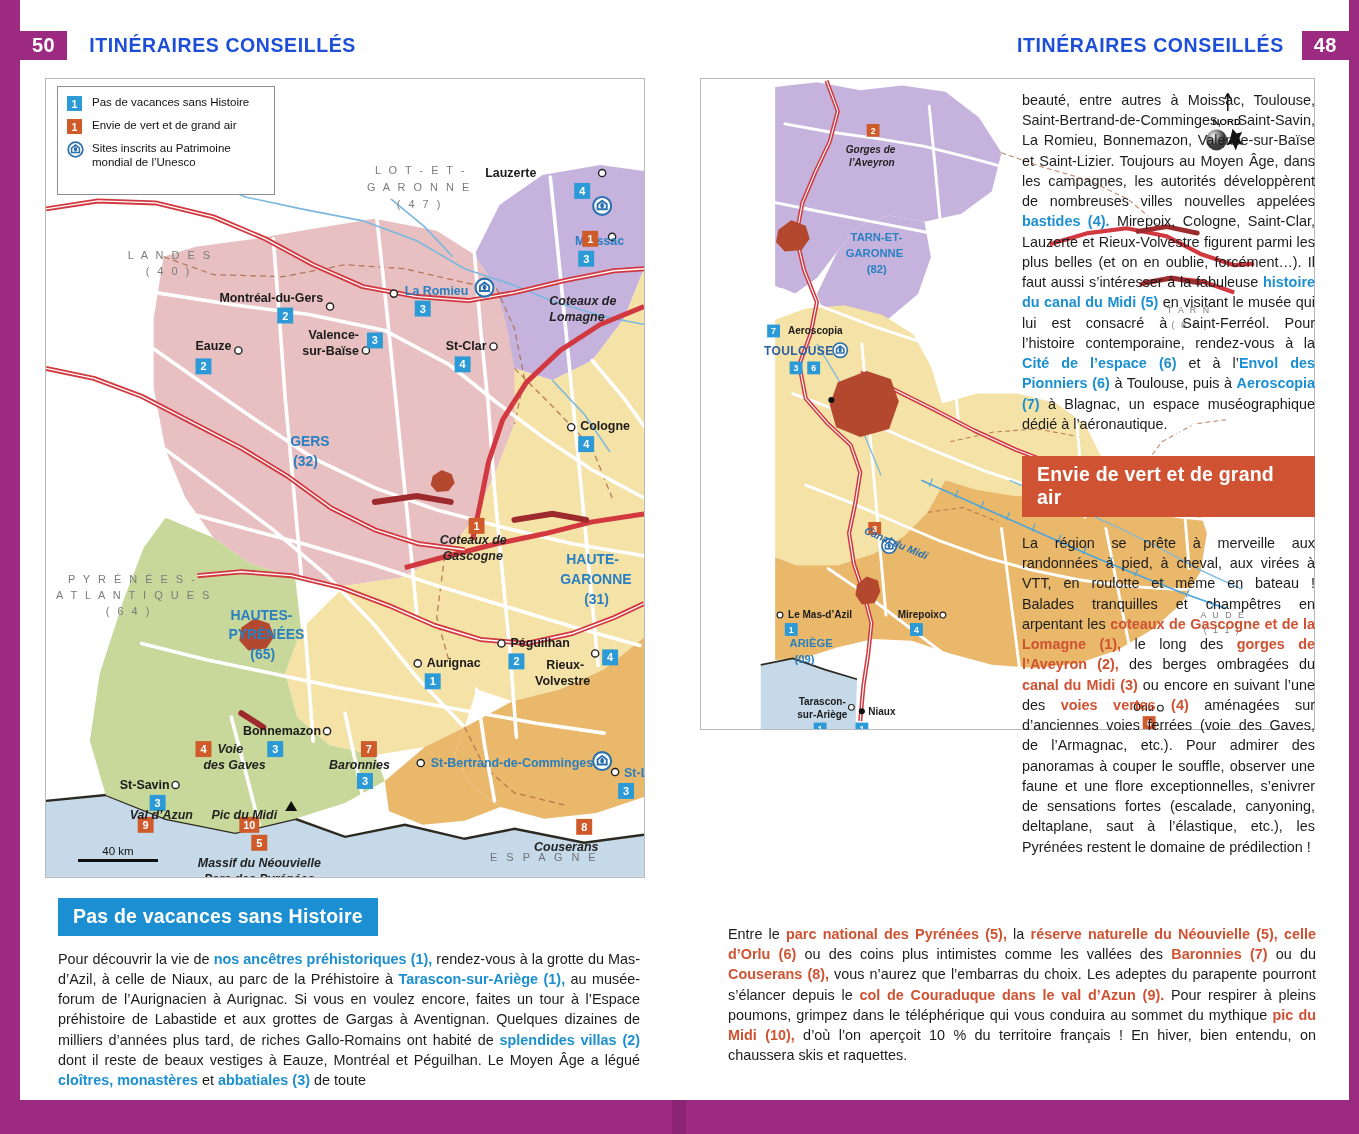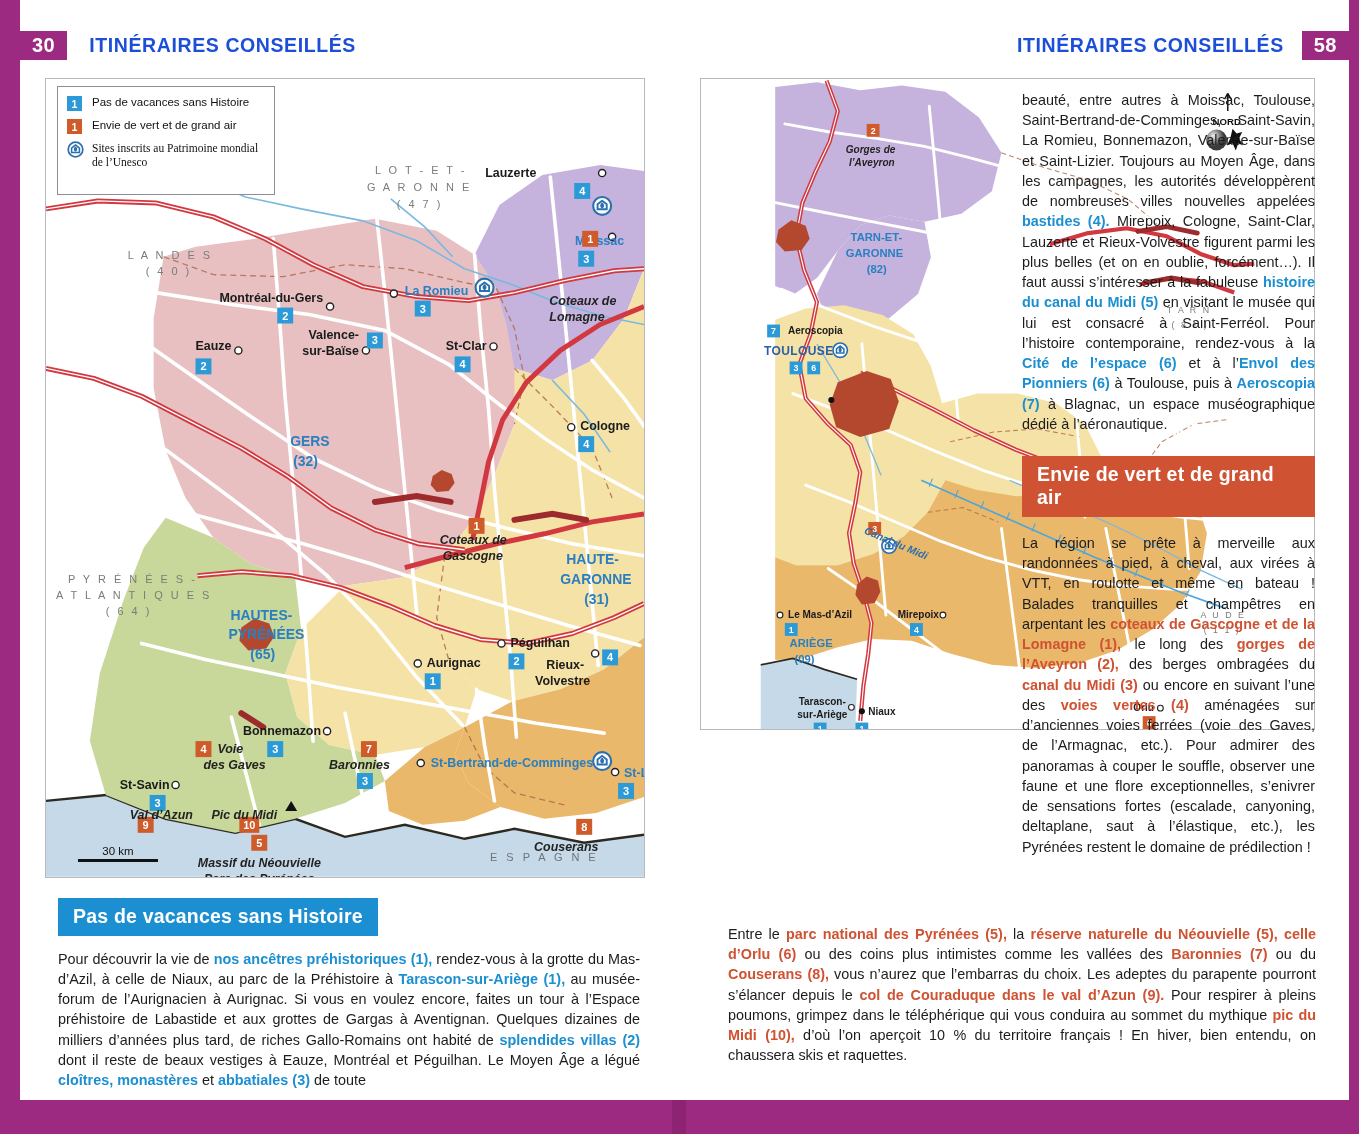--- a/index.html
+++ b/index.html
@@ -59,21 +59,21 @@
   .chip-o rect { fill:#cf5a2a; }
   .chip text { fill:#fff; font-weight:bold; font-size:11px; font-family:"Liberation Sans",sans-serif; text-anchor:middle;}
 
   
   #legend {
     position:absolute; left:57px; top:86px; width:218px;
     background:#fff; border:1px solid #8e8e92; padding:8px 9px 9px 9px;
     z-index:5;
   }
   .lg-row { display:flex; align-items:flex-start; margin-bottom:7px; }
-  .lg-row:last-child { margin-bottom:16px;font-family:Liberation Serif, serif; }
+  .lg-row:last-child { margin-bottom:16px; }
   .lg-chip {
     width:15px; height:15px; flex:0 0 15px; margin-right:10px; margin-top:1px;
     color:#fff; font-weight:bold; font-size:10.5px;
     display:flex; align-items:center; justify-content:center;
   }
   .lg-chip.b { background:#2b9ad6; }
   .lg-chip.o { background:#cf5a2a; }
   .lg-unesco { width:17px; height:17px; flex:0 0 17px; margin-right:8px; margin-top:0px; }
   .lg-txt { font-size:11.5px; color:#111; line-height:1.22; }
 
@@ -108,26 +108,26 @@
 </style>
 </head>
 <body>
 
 <div id="frame-left"></div>
 <div id="frame-right"></div>
 <div id="frame-bottom"></div>
 <div id="frame-gutter"></div>
 
 <div class="hdr" id="hdr-left">
-  <span class="pagenum">30</span>
+  <span class="pagenum">50</span>
   <span class="hdr-title">ITINÉRAIRES CONSEILLÉS</span>
 </div>
 <div class="hdr" id="hdr-right">
   <span class="hdr-title">ITINÉRAIRES CONSEILLÉS</span>
-  <span class="pagenum">58</span>
+  <span class="pagenum">48</span>
 </div>
 
 <div class="map" id="map-left">
 <svg viewBox="0 0 600 800" xmlns="http://www.w3.org/2000/svg">
   <defs>
     <g id="unesco">
       <circle cx="0" cy="0" r="9" fill="#ffffff" stroke="#2a6fae" stroke-width="2.1"></circle>
       <path d="M0,-5.2 L4.6,-1.6 L4.6,3.4 L-4.6,3.4 L-4.6,-1.6 Z" fill="none" stroke="#2a6fae" stroke-width="1.9"></path>
       <path d="M0,-3.4 C2.6,-2 2.6,1.6 0,2.6 C-2.6,1.6 -2.6,-2 0,-3.4 Z" fill="#2a6fae"></path>
     </g>
@@ -416,21 +416,21 @@
         <circle cx="10" cy="10" r="8.6" fill="#fff" stroke="#2a6fae" stroke-width="2"></circle>
         <path d="M10,4.6 L14.6,8.3 L14.6,13.4 L5.4,13.4 L5.4,8.3 Z" fill="none" stroke="#2a6fae" stroke-width="1.8"></path>
         <path d="M10,6.5 C12.6,8 12.6,11.6 10,12.6 C7.4,11.6 7.4,8 10,6.5 Z" fill="#2a6fae"></path>
       </svg>
     </span>
     <span class="lg-txt">Sites inscrits au Patrimoine mondial de l’Unesco</span>
   </div>
 </div>
 
 <div id="scalebar">
-  <div class="lbl">30 km</div>
+  <div class="lbl">40 km</div>
   <div class="bar"></div>
 </div>
 
 <div class="map" id="map-right">
 <svg viewBox="0 0 615 810" xmlns="http://www.w3.org/2000/svg">
   <defs>
     <g id="unesco2">
       <circle cx="0" cy="0" r="9" fill="#ffffff" stroke="#2a6fae" stroke-width="2.1"></circle>
       <path d="M0,-5.2 L4.6,-1.6 L4.6,3.4 L-4.6,3.4 L-4.6,-1.6 Z" fill="none" stroke="#2a6fae" stroke-width="1.9"></path>
       <path d="M0,-3.4 C2.6,-2 2.6,1.6 0,2.6 C-2.6,1.6 -2.6,-2 0,-3.4 Z" fill="#2a6fae"></path>

